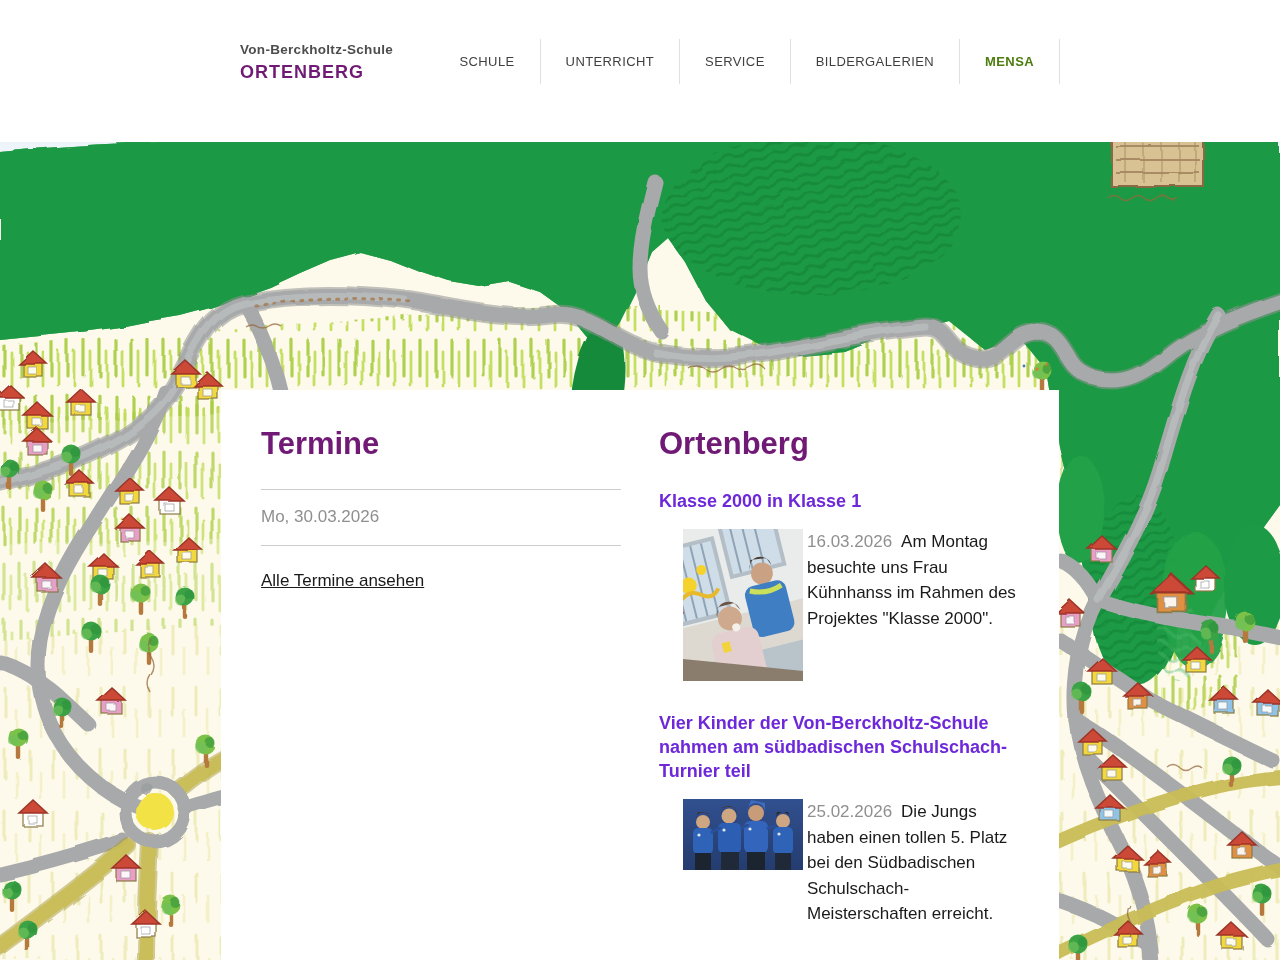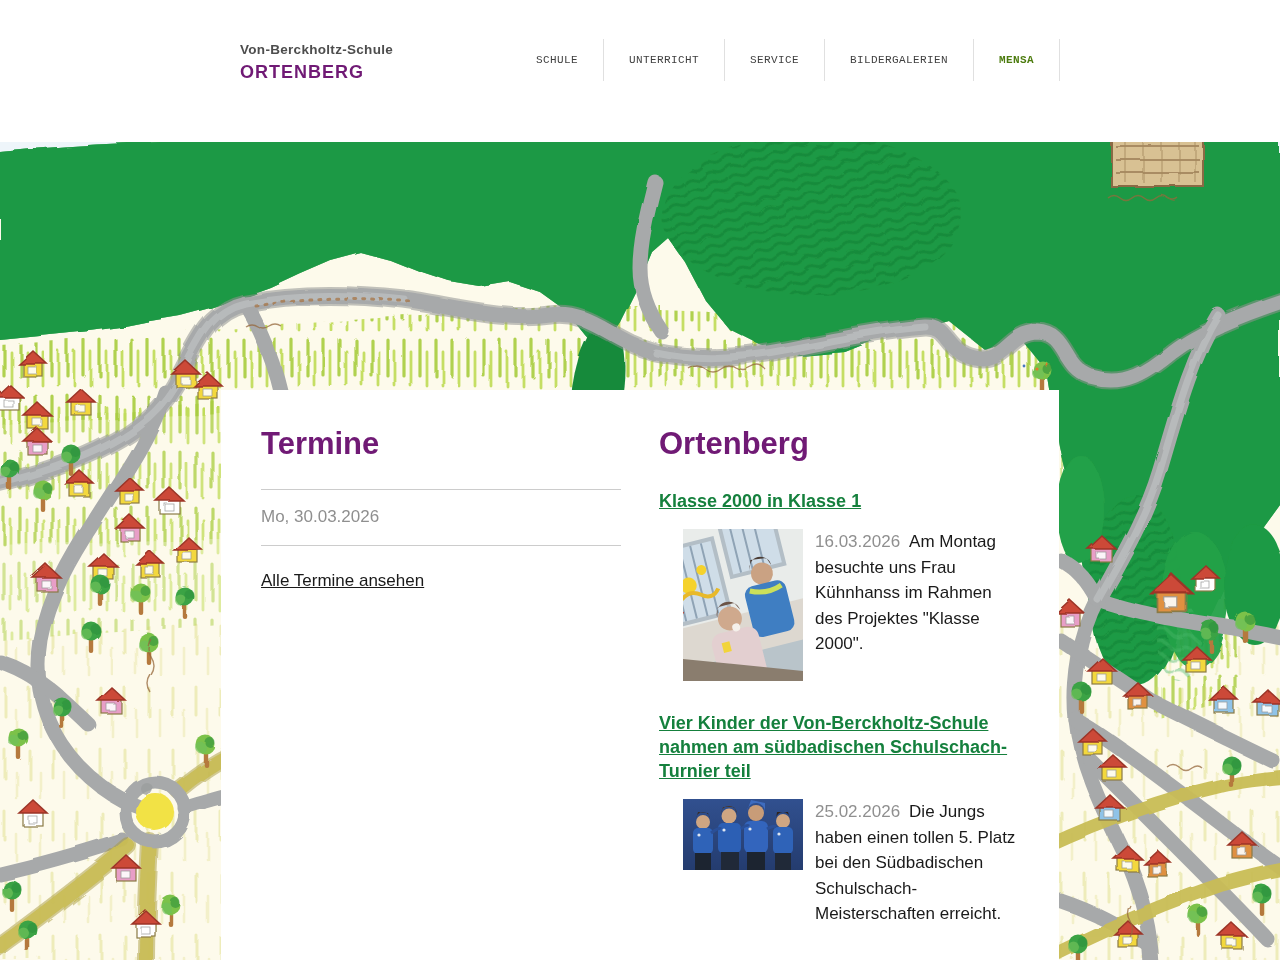--- a/index.html
+++ b/index.html
@@ -16,41 +16,41 @@
     position:absolute;left:0;top:0;width:1280px;height:142px;
     background:#ffffff;z-index:5;
   }
   .logo{position:absolute;left:240px;top:42px;cursor:pointer;}
   .logo .l1{font-size:13.5px;font-weight:bold;color:#4d4d4d;letter-spacing:.3px;line-height:16px;}
   .logo .l2{font-size:18px;font-weight:bold;color:#701a75;letter-spacing:1px;line-height:28px;}
   nav.main-nav{position:absolute;right:220px;top:39px;}
   nav.main-nav ul{list-style:none;margin:0;padding:0;display:flex;}
   nav.main-nav li{
     border-right:1px solid #e0e0e0;
-    padding:15px 25px;font-size:11px;color:#3f3f3f;letter-spacing:.4px;
-    cursor:pointer;white-space:nowrap;font-family:Liberation Mono, monospace;
+    padding:15px 25px;font-size:13px;color:#3f3f3f;letter-spacing:.4px;
+    cursor:pointer;white-space:nowrap;
   }
   nav.main-nav li.active{font-weight:bold;color:#4d7c0f;text-align:right;}
   
   .card{
     position:absolute;left:221px;top:390px;width:838px;height:620px;
     background:#ffffff;z-index:4;box-sizing:border-box;
     padding:36px 40px 0 40px;
   }
   .cols{display:flex;gap:38px;}
   .col{width:360px;flex:0 0 360px;}
   h2.sec{font-size:31px;line-height:36px;font-weight:bold;color:#701a75;margin:0 0 27px 0;}
   .rule{border:none;border-top:1px solid #cccccc;margin:0 0 15px 0;}
   .rule.rule2{margin:16px 0 0 0;}
   .ev-date{font-size:17px;line-height:24px;color:#8f8f8f;margin:0 0 4px 0;}
   .ev-text{font-size:17px;line-height:24px;color:#1a1a1a;margin:0;}
   a.all-link{display:inline-block;margin-top:25px;font-size:17px;color:#1a1a1a;text-decoration:underline;cursor:pointer;}
   article.news{margin-bottom:30px;}
-  article.news h3{font-size:18px;line-height:24px;font-weight:bold;color:#15803d;margin:0 0 16px 0;text-decoration:underline;}
-  .art-body{display:flex;gap:12px;align-items:flex-start;padding-left:24px;}
+  article.news h3{font-size:18px;line-height:24px;font-weight:bold;color:#6d28d9;margin:0 0 16px 0;}
+  .art-body{display:flex;gap:4px;align-items:flex-start;padding-left:24px;}
   .thumb{width:120px;flex:0 0 120px;}
   .thumb svg{display:block;}
   .art-text{margin:0;font-size:17px;line-height:25.5px;color:#1a1a1a;}
   .art-text .date{color:#8f8f8f;margin-right:9px;}
 </style>
 </head>
 <body>
 
 <svg id="bg-art" viewBox="0 0 1280 960" xmlns="http://www.w3.org/2000/svg">
   <defs>

